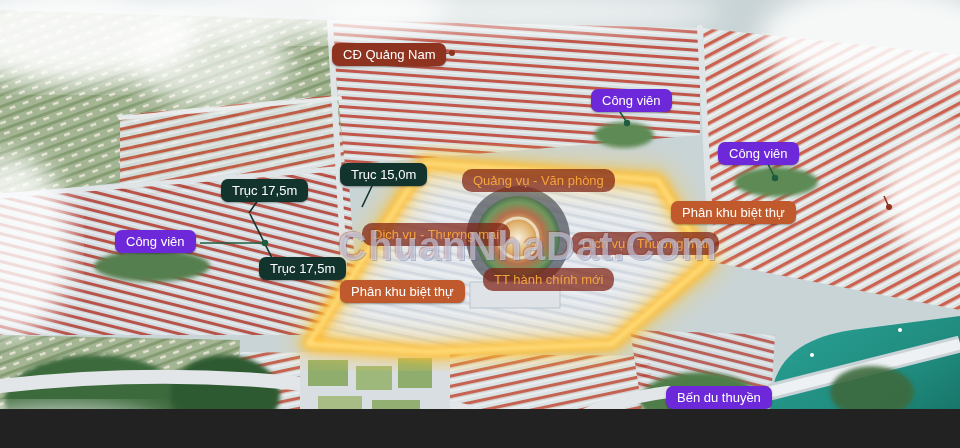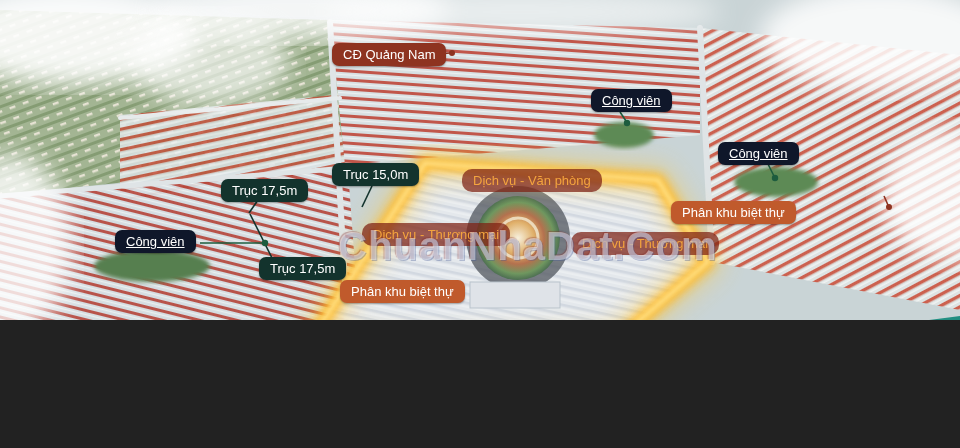--- a/index.html
+++ b/index.html
@@ -1,29 +1,29 @@
 <!DOCTYPE html>
 <html><head>
 <meta charset="utf-8">
 <style>
   html,body{margin:0;padding:0;background:#222;}
   #stage{
-    position:relative;width:960px;height:320px;overflow:hidden;
+    position:relative;width:960px;height:409px;overflow:hidden;
     font-family:"Liberation Sans",sans-serif;
     background:#ccd6d8;
   }
   #stage svg{position:absolute;left:0;top:0;}
   .label{
     position:absolute;white-space:nowrap;
     font-size:13px;line-height:1;padding:5px 11px;border-radius:7px;
     color:#fff;box-shadow:0 1px 2px rgba(0,0,0,.35);
     z-index:30;
   }
   .label.maroon{background:#8e3320;}
-  .label.green{background:#0f172a;text-decoration:underline;}
+  .label.green{background:#6d28d9;}
   .label.teal{background:#13332d;}
   .label.orange{background:#c05a2c;}
   .label.overlay{
     background:rgba(125,32,18,.72);color:#f4a43e;border-radius:10px;
     box-shadow:none;
   }
   #watermark{
     position:absolute;left:338px;top:224px;z-index:40;
     font-size:40px;font-weight:bold;letter-spacing:1px;
     color:rgba(245,248,255,.48);
@@ -181,24 +181,26 @@
     <circle cx="627" cy="123" r="3.2" fill="#1d5c3e"></circle>
     <circle cx="775" cy="178" r="3.2" fill="#1d5c3e"></circle>
     <circle cx="889" cy="207" r="3" fill="#8e3320"></circle>
     <circle cx="265" cy="243" r="3.2" fill="#1d5c3e"></circle>
   </svg>
 
   <div class="label maroon" style="left:332px;top:43px;">CĐ Quảng Nam</div>
   <div class="label green" style="left:591px;top:89px;">Công viên</div>
   <div class="label green" style="left:718px;top:142px;">Công viên</div>
   <div class="label orange" style="left:671px;top:201px;">Phân khu biệt thự</div>
-  <div class="label teal" style="left:332px;top:163px;text-align:center;">Trục 15,0m</div>
+  <div class="label teal" style="left:340px;top:163px;text-align:center;">Trục 15,0m</div>
   <div class="label teal" style="left:221px;top:179px;">Trục 17,5m</div>
   <div class="label green" style="left:115px;top:230px;">Công viên</div>
   <div class="label teal" style="left:259px;top:257px;">Trục 17,5m</div>
-  <div class="label overlay" style="left:462px;top:169px;">Dịch vụ - Văn phòng</div>
+  <div class="label overlay" style="left:462px;top:169px;">Quảng vụ - Văn phòng</div>
   <div class="label overlay" style="left:362px;top:223px;">Dịch vụ - Thương mại</div>
   <div class="label overlay" style="left:571px;top:232px;">Dịch vụ - Thương mại</div>
+  <div class="label overlay" style="left:483px;top:268px;">TT hành chính mới</div>
   <div class="label orange" style="left:340px;top:280px;">Phân khu biệt thự</div>
+  <div class="label green" style="left:666px;top:386px;">Bến du thuyền</div>
 
   <div id="watermark">ChuanNhaDat.Com</div>
 
 </div>
 
 </body></html>

